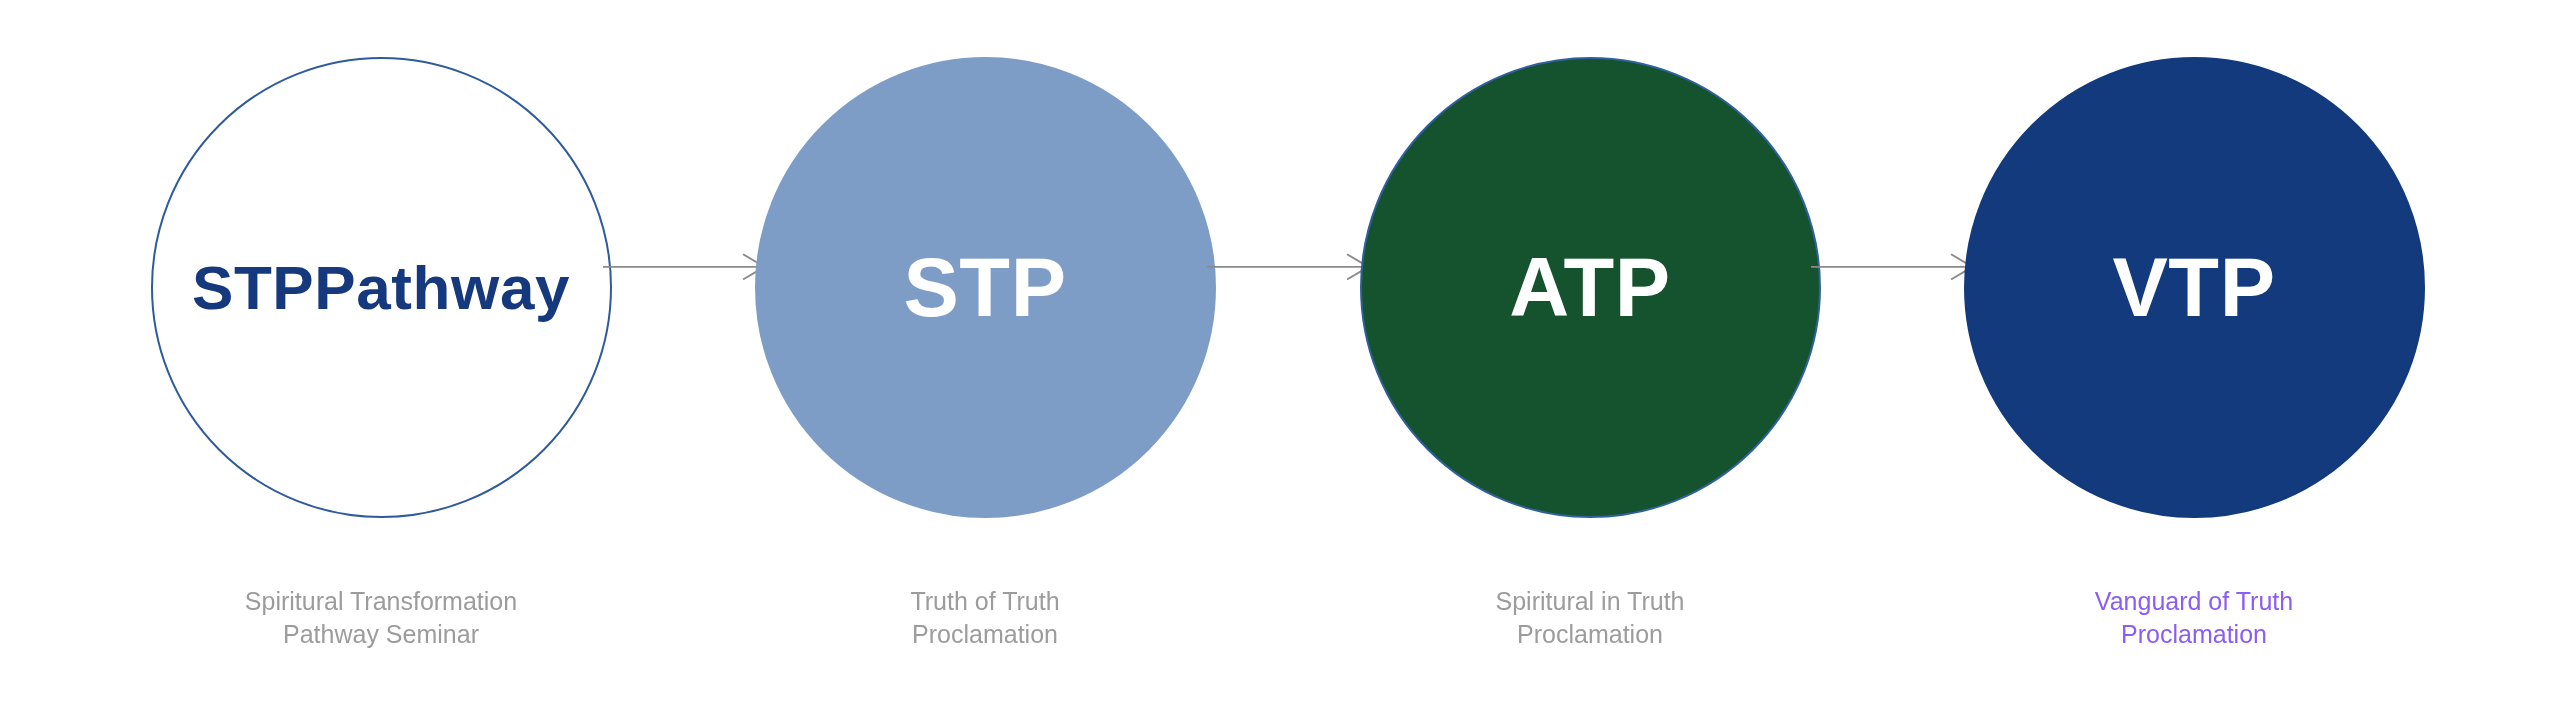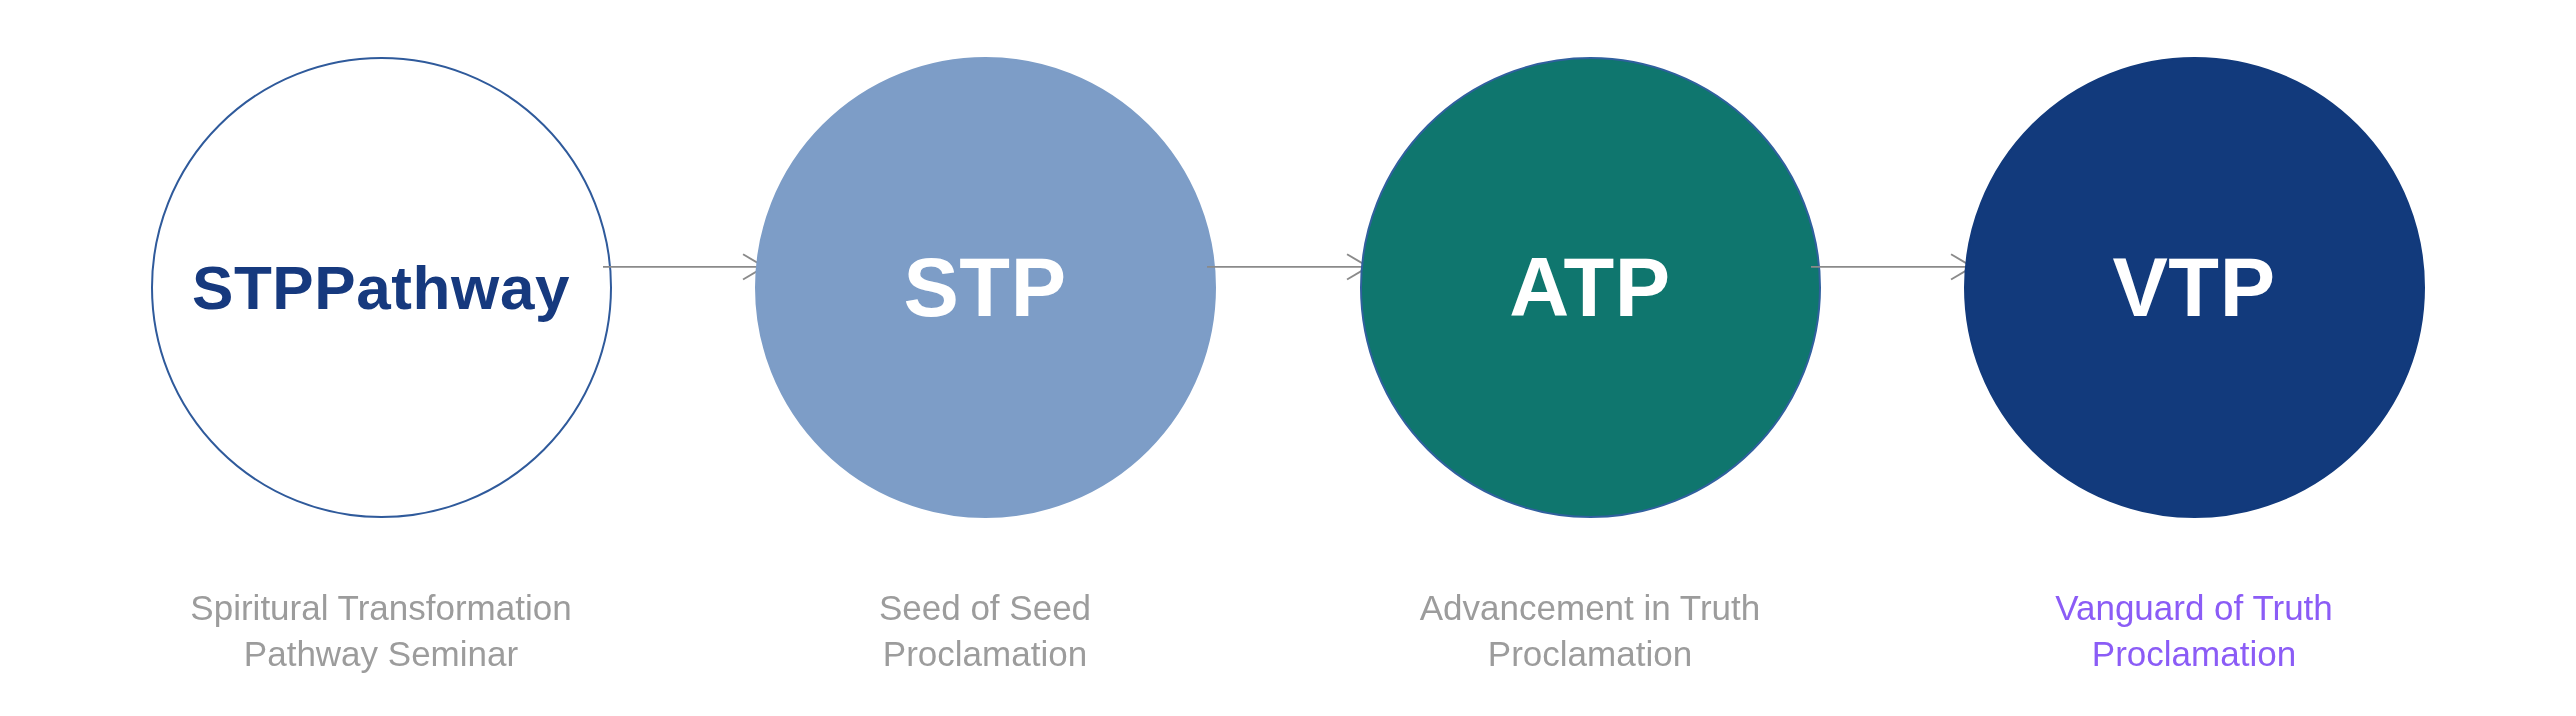--- a/index.html
+++ b/index.html
@@ -41,21 +41,21 @@
   .circle .label-line {
     display: block;
     line-height: 1.15;
     letter-spacing: 0.6px;
   }
   .label-large { font-size: 83px; }
   .label-medium { font-size: 62px; }
 
   .caption {
     margin-top: 67px;
-    font-size: 35px;
+    font-size: 25px;
     line-height: 1.32;
     color: #9c9c9c;
     font-weight: 400;
   }
   .caption span { display: block; }
 
   .arrow {
     position: absolute;
     top: 246px;
     width: 164px;
@@ -85,37 +85,37 @@
     <path d="M 0 33 L 256 33" fill="none" stroke="#8a8a8a" stroke-width="3"></path>
     <path d="M 222 13 L 256 33" fill="none" stroke="#8a8a8a" stroke-width="3"></path>
     <path d="M 222 53 L 256 33" fill="none" stroke="#8a8a8a" stroke-width="3"></path>
   </svg>
 
   <div class="stage stage-2">
     <div class="circle label-large" style="background: rgb(125, 157, 199); border-color: rgb(125, 157, 199); color: rgb(255, 255, 255);">
       <span class="label-line">STP</span>
     </div>
     <div class="caption" style="color: rgb(156, 156, 156);">
-      <span>Seed of Seed</span>
+      <span>Truth of Truth</span>
       <span>Proclamation</span>
     </div>
   </div>
 
   <svg class="arrow arrow-2" viewBox="0 0 260 60">
     <path d="M 0 33 L 256 33" fill="none" stroke="#8a8a8a" stroke-width="3"></path>
     <path d="M 222 13 L 256 33" fill="none" stroke="#8a8a8a" stroke-width="3"></path>
     <path d="M 222 53 L 256 33" fill="none" stroke="#8a8a8a" stroke-width="3"></path>
   </svg>
 
   <div class="stage stage-3">
-    <div class="circle label-large" style="background: #0f766e; border-color: rgb(48, 96, 158); color: rgb(255, 255, 255);">
+    <div class="circle label-large" style="background: #14532d; border-color: rgb(48, 96, 158); color: rgb(255, 255, 255);">
       <span class="label-line">ATP</span>
     </div>
     <div class="caption" style="color: rgb(156, 156, 156);">
-      <span>Advancement in Truth</span>
+      <span>Spiritural in Truth</span>
       <span>Proclamation</span>
     </div>
   </div>
 
   <svg class="arrow arrow-3" viewBox="0 0 260 60">
     <path d="M 0 33 L 256 33" fill="none" stroke="#8a8a8a" stroke-width="3"></path>
     <path d="M 222 13 L 256 33" fill="none" stroke="#8a8a8a" stroke-width="3"></path>
     <path d="M 222 53 L 256 33" fill="none" stroke="#8a8a8a" stroke-width="3"></path>
   </svg>
 

